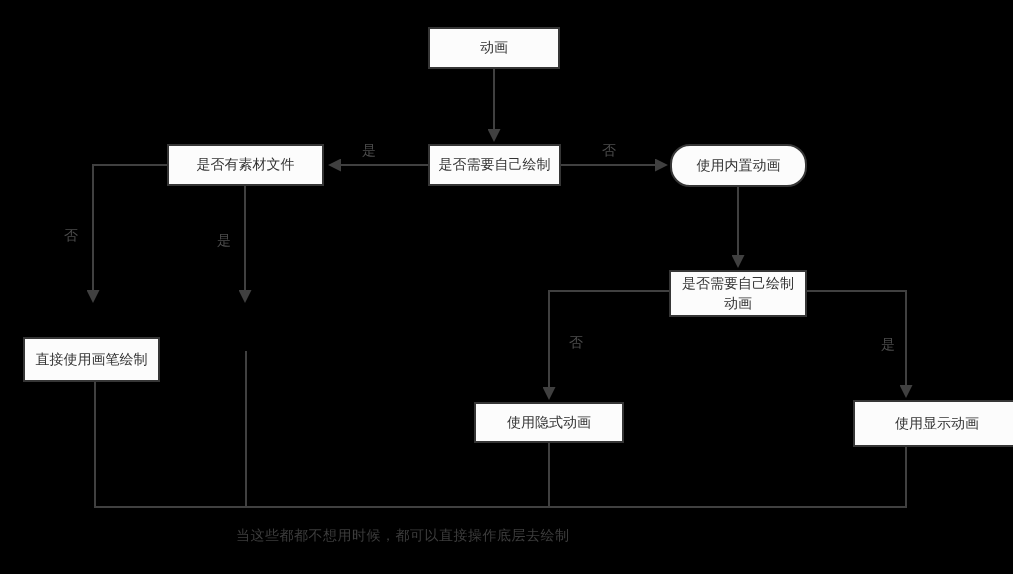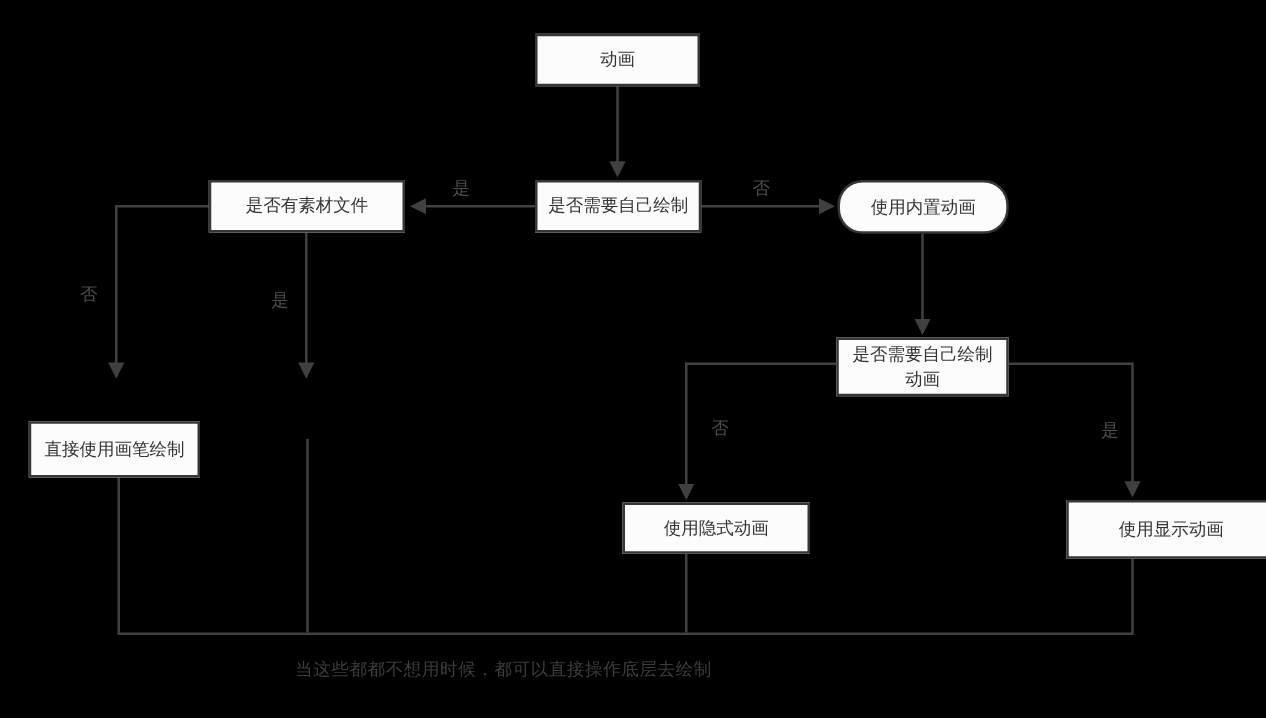--- a/index.html
+++ b/index.html
@@ -86,21 +86,21 @@
   <div class="node" style="left:428px; top:144px; width:133px; height:42px;">是否需要自己绘制</div>
 
   <div class="node" style="left:670px; top:144px; width:137px; height:43px;border-radius:20px;">使用内置动画</div>
 
   <div class="node" style="left:669px; top:270px; width:138px; height:47px;">是否需要自己绘制
 动画</div>
 
   <div class="node" style="left:23px;  top:305px; width:137px; height:45px;margin-top:32px;">直接使用画笔绘制</div>
 
 
-  <div class="node" style="left:474px; top:402px; width:150px; height:41px;margin-left:24px;">使用隐式动画</div>
+  <div class="node" style="left:474px; top:402px; width:150px; height:41px;">使用隐式动画</div>
 
   <div class="node" style="left:832px; top:400px; width:168px; height:47px;margin-left:21px;">使用显示动画</div>
 
   <div class="edge-label" style="left:362px; top:143px;">是</div>
 
   <div class="edge-label" style="left:602px; top:143px;">否</div>
 
   <div class="edge-label" style="left:64px; top:228px;">否</div>
 
   <div class="edge-label" style="left:217px; top:233px;">是</div>

